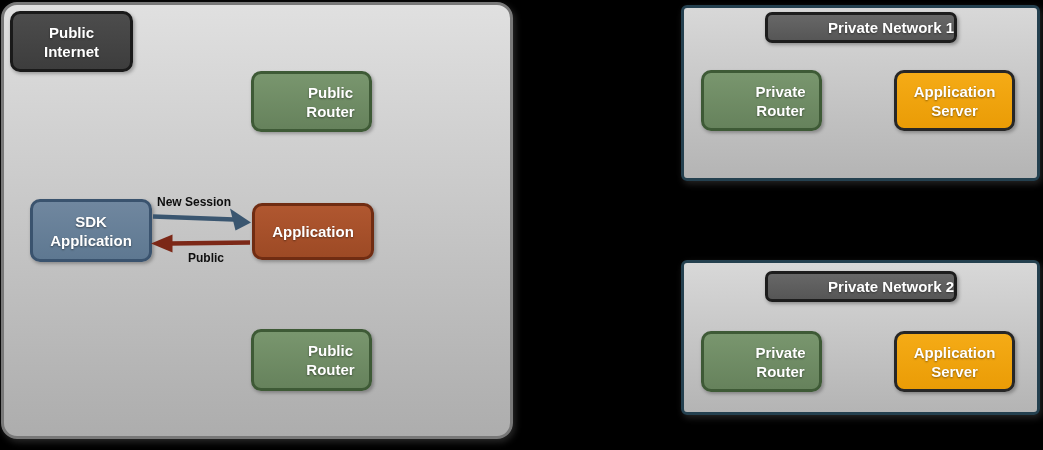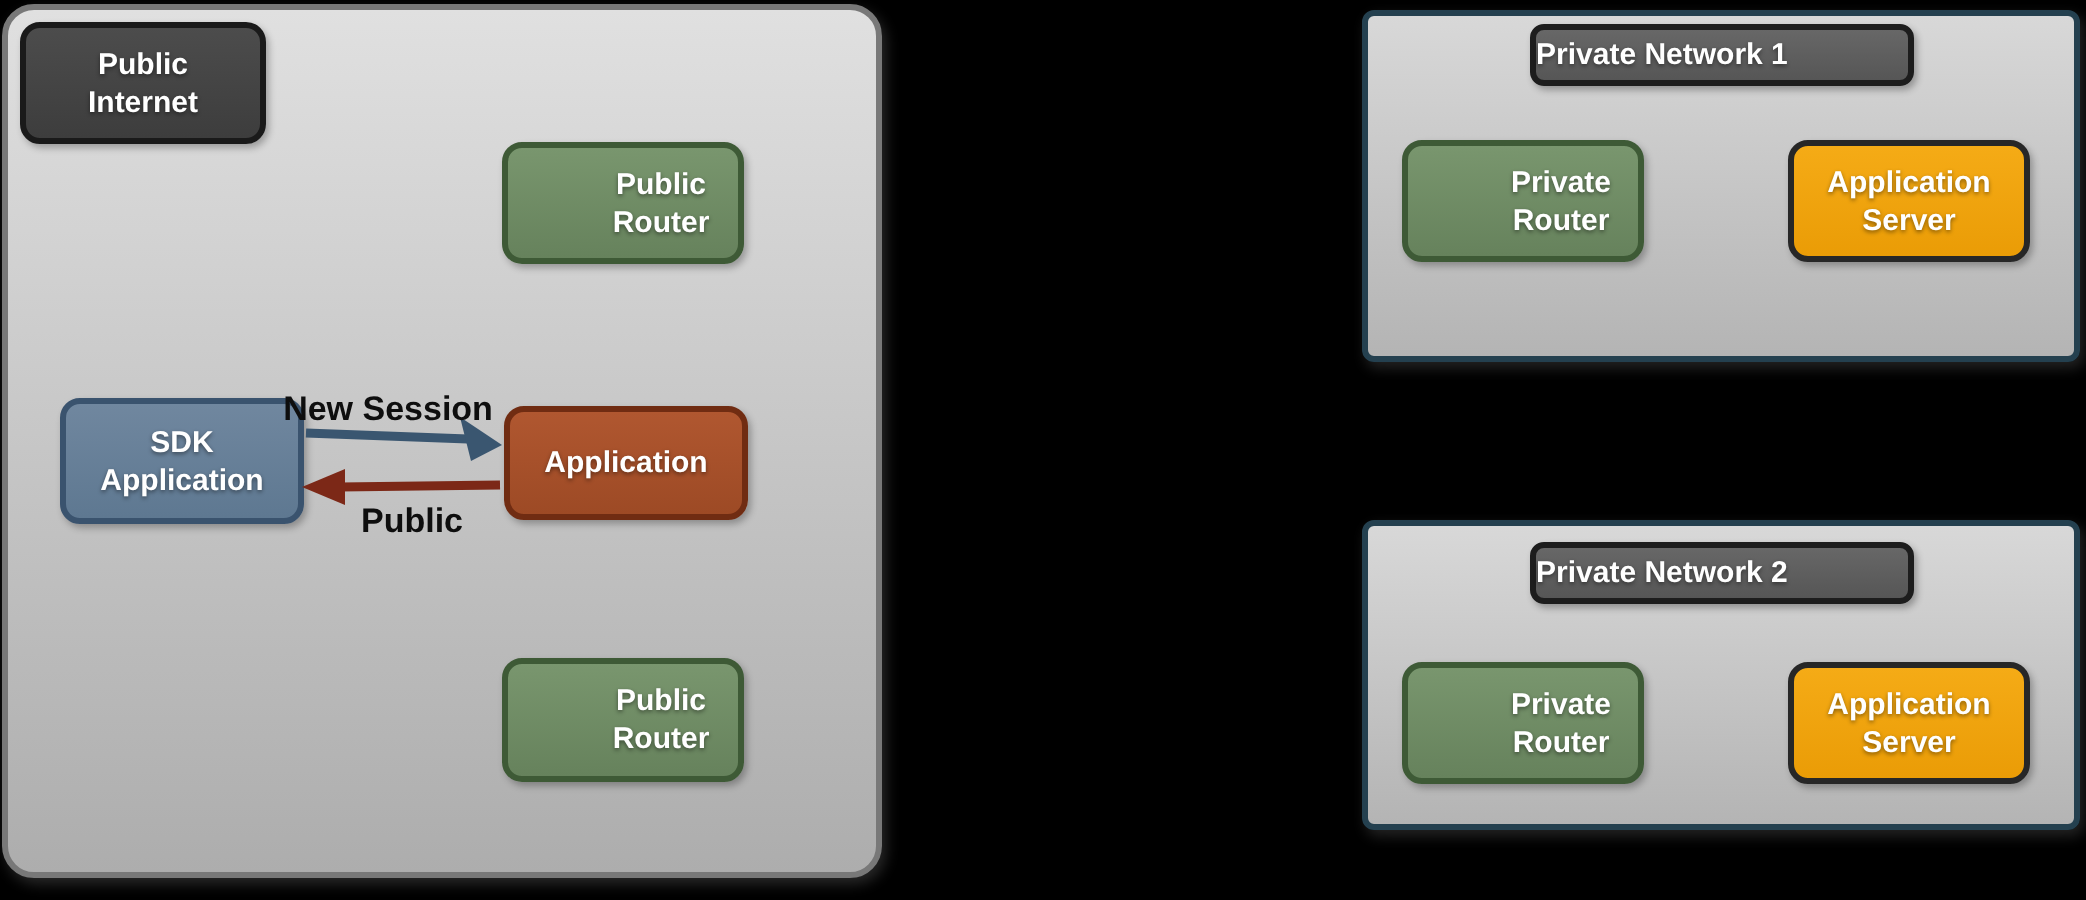--- a/index.html
+++ b/index.html
@@ -17,21 +17,21 @@
   }
   
   .zone {
     position: absolute;
     box-sizing: border-box;
     background: linear-gradient(180deg, #e0e0e0 0%, #c9c9c9 45%, #adadad 100%);
     border: 3px solid #787878;
     border-radius: 16px;
     box-shadow: 2px 3px 7px rgba(90,90,90,0.45);
   }
-  #public-zone { left: 1px; top: 2px; width: 440px; height: 437px; }
+  #public-zone { left: 1px; top: 2px; width: 512px; height: 437px; }
   .panel {
     position: absolute;
     box-sizing: border-box;
     background: linear-gradient(180deg, #d8d8d8 0%, #c6c6c6 50%, #b4b4b4 100%);
     border: 3px solid #24404f;
     border-radius: 6px;
     box-shadow: 2px 3px 7px rgba(90,90,90,0.4);
   }
   #panel-1 { left: 681px; top: 5px;   width: 359px; height: 176px; }
   #panel-2 { left: 681px; top: 260px; width: 359px; height: 155px; }
@@ -65,21 +65,21 @@
   #node-sdk-application      { left: 26px;  top: 194px; width: 122px; height: 63px; }
   #node-controller           { left: 248px; top: 198px; width: 122px; height: 57px; }
   #node-public-router-bottom { left: 247px; top: 324px; width: 121px; height: 62px; }
 
   
   .panel-title {
     position: absolute;
     left: 81px; top: 4px;
     width: 192px; height: 31px;
     box-sizing: border-box;
-    display: flex; align-items: center; justify-content: flex-start;
+    display: flex; align-items: center; justify-content: flex-end;
     background: linear-gradient(180deg,#676767,#565656);
     border: 3px solid #1d1d1d;
     border-radius: 7px;
     color: #ffffff; font-weight: bold; font-size: 15px;
     text-shadow: 0 1px 2px rgba(0,0,0,0.45);
     box-shadow: 1.5px 2px 3.5px rgba(0,0,0,0.3);
   }
   #panel-2 .panel-title { top: 8px; }
   .panel .private-router     { left: 17px;  top: 62px; width: 121px; height: 61px; }
   .panel .application-server { left: 210px; top: 62px; width: 121px; height: 61px; }
@@ -91,21 +91,21 @@
   #arrow-svg {
     position: absolute;
     left: 0; top: 0;
     width: 434px; height: 431px;
     pointer-events: none;
   }
   .arrow-label {
     position: absolute;
     width: 110px;
     text-align: center;
-    font-size: 17px;
+    font-size: 12px;
     font-weight: bold;
     color: #0e0e0e;
   }
   #label-new-session { left: 135px; top: 190px; }
   #label-session     { left: 147px; top: 246px; }
 </style>
 </head>
 <body>
 
 <div id="stage">

